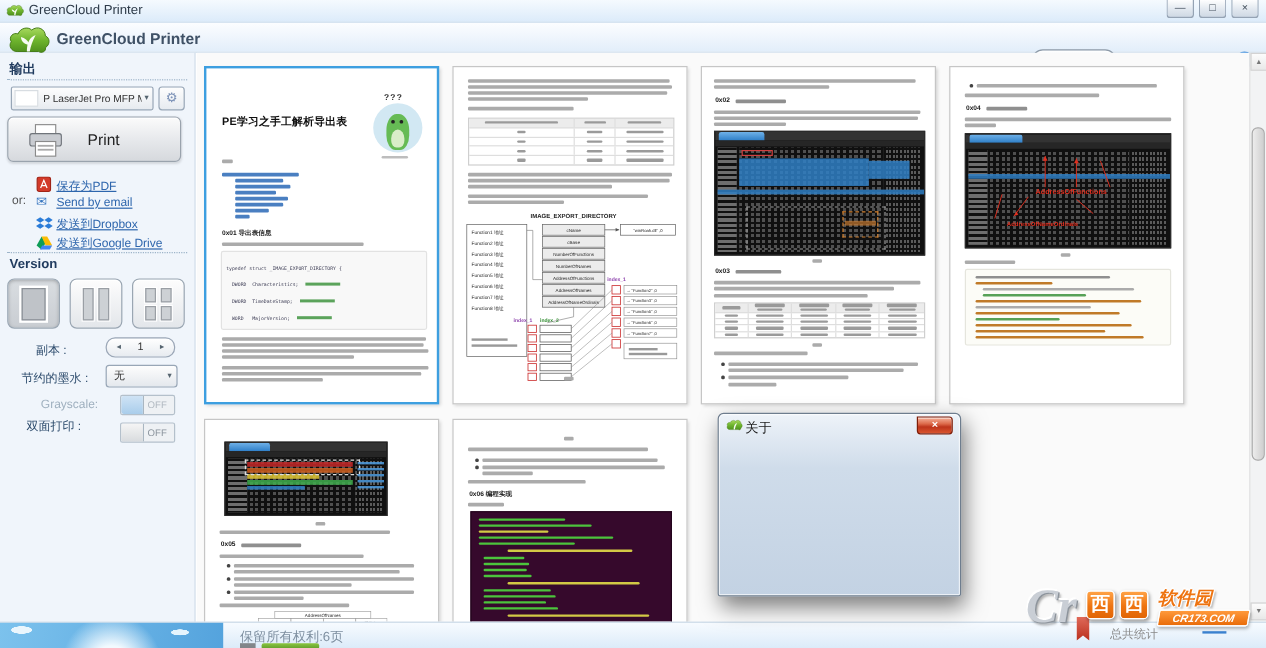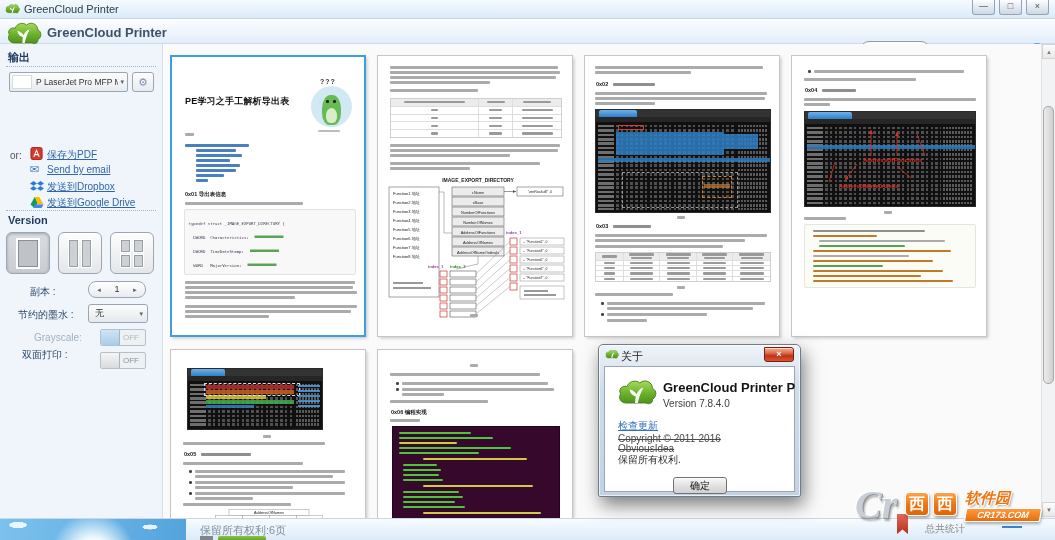--- a/index.html
+++ b/index.html
@@ -209,22 +209,32 @@
     <span class="sechead" style="top:6px">输出</span>
     <i class="dotline" style="top:22px"></i>
 
     <div class="printersel" style="top:28px">
       <i class="white"></i>
       <span class="nm">P LaserJet Pro MFP M125-l</span>
       <span class="ar">▾</span>
     </div>
     <div class="gearbtn" style="top:28px">⚙</div>
 
-
-    <span class="orlbl" style="top:106px">or:</span>
+    <div class="printbtn" style="top:53px">
+      <svg width="34" height="30" viewBox="0 0 36 32">
+        <rect x="9" y="2" width="18" height="9" fill="#fff" stroke="#8a8a8a"></rect>
+        <rect x="4" y="10" width="28" height="11" rx="2" fill="#c9ccd1" stroke="#6f747a"></rect>
+        <rect x="9" y="17" width="18" height="13" fill="#fff" stroke="#8a8a8a"></rect>
+        <rect x="11" y="20" width="14" height="1.6" fill="#aaa"></rect>
+          <rect x="11" y="23.5" width="14" height="1.6" fill="#aaa"></rect>
+      </svg>
+      <span class="lbl">Print</span>
+    </div>
+
+    <span class="orlbl" style="top:118px">or:</span>
 
     <svg class="slicon" style="top:103px" viewBox="0 0 14 14">
       <rect x=".5" y=".5" width="12" height="13" rx="2" fill="#d23a2a" stroke="#a02417"></rect>
       <path d="M3.6 10.5 L6.5 3.5 L9.4 10.5 M4.8 8.2 H8.2" stroke="#fff" stroke-width="1.1" fill="none"></path>
     </svg>
     <a class="slink" style="top:104px">保存为PDF</a>
 
     <span class="slicon envelope" style="top:119px">✉</span>
     <a class="slink" style="top:120px">Send by email</a>
 
@@ -776,34 +786,20 @@
   <span class="stats">总共统计</span>
   <i class="bluelink"></i>
 
   <div class="dialog">
     <svg class="dlg-icon" viewBox="0 0 44 32">
       <path d="M10 27 C4 27 1 21 4 17 C1 12 6 7 11 9 C13 3 21 1 25 5 C31 0 39 4 39 11 C44 13 44 20 39 23 C40 27 35 29 32 27 Z" fill="url(#gcg)" stroke="#447a16" stroke-width="1"></path>
       <path d="M20 27 C20 18 23 12 29 10 C26 16 24 21 23 27 Z" fill="#fff" opacity=".95"></path>
     </svg>
     <span class="dlg-title">关于</span>
     <div class="dlg-close">×</div>
-    <div class="dlg-body">
-      <svg class="dlg-logo" viewBox="0 0 44 32">
-        <path d="M10 27 C4 27 1 21 4 17 C1 12 6 7 11 9 C13 3 21 1 25 5 C31 0 39 4 39 11 C44 13 44 20 39 23 C40 27 35 29 32 27 Z" fill="url(#gcg)" stroke="#447a16" stroke-width="1"></path>
-        <path d="M20 27 C20 18 23 12 29 10 C26 16 24 21 23 27 Z" fill="#fff" opacity=".95"></path>
-        <path d="M21 20 C17 19 14 16 14 12 C18 13 21 16 22 18 Z" fill="#fff" opacity=".95"></path>
-      </svg>
-      <span class="dlg-product">GreenCloud Printer P</span>
-      <span class="dlg-version">Version 7.8.4.0</span>
-      <a class="dlg-link">检查更新</a>
-      <span class="dlg-copy" style="top:66px">Copyright © 2011-2016</span>
-      <span class="dlg-copy" style="top:76px">ObviousIdea</span>
-      <span class="dlg-rights">保留所有权利.</span>
-      <div class="dlg-ok">确定</div>
-    </div>
   </div>
 
   <div class="wm">
     <span class="wm-cr">Cr</span>
     <span class="wm-tile" style="left:50px">西</span>
     <span class="wm-tile" style="left:78px">西</span>
     <span class="wm-suffix">软件园</span>
     <span class="wm-com">CR173.COM</span>
   </div>
 

